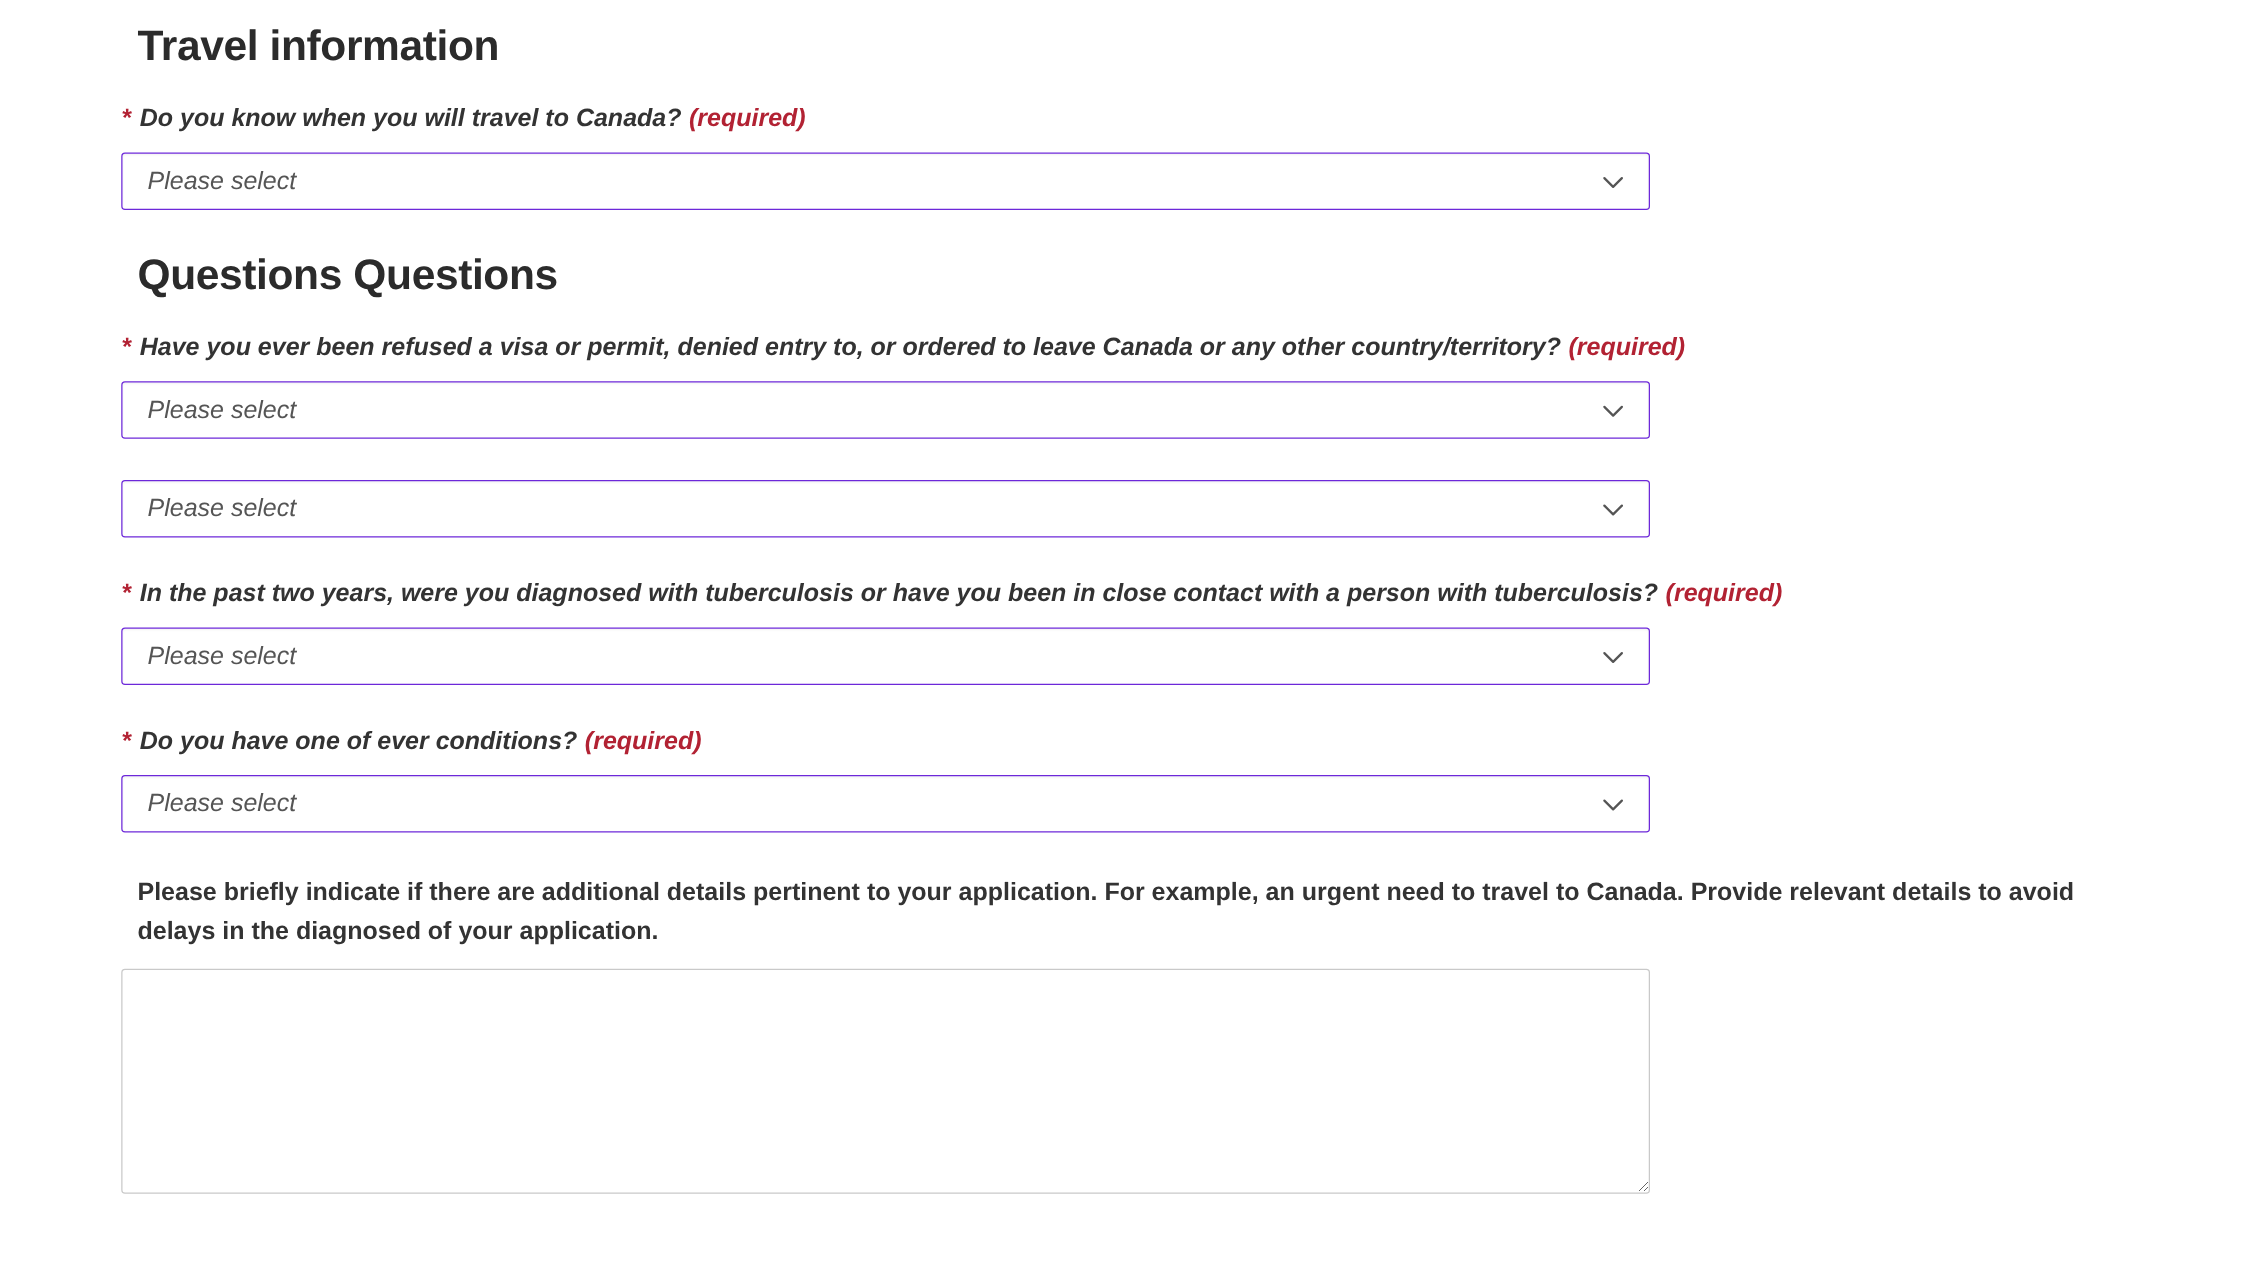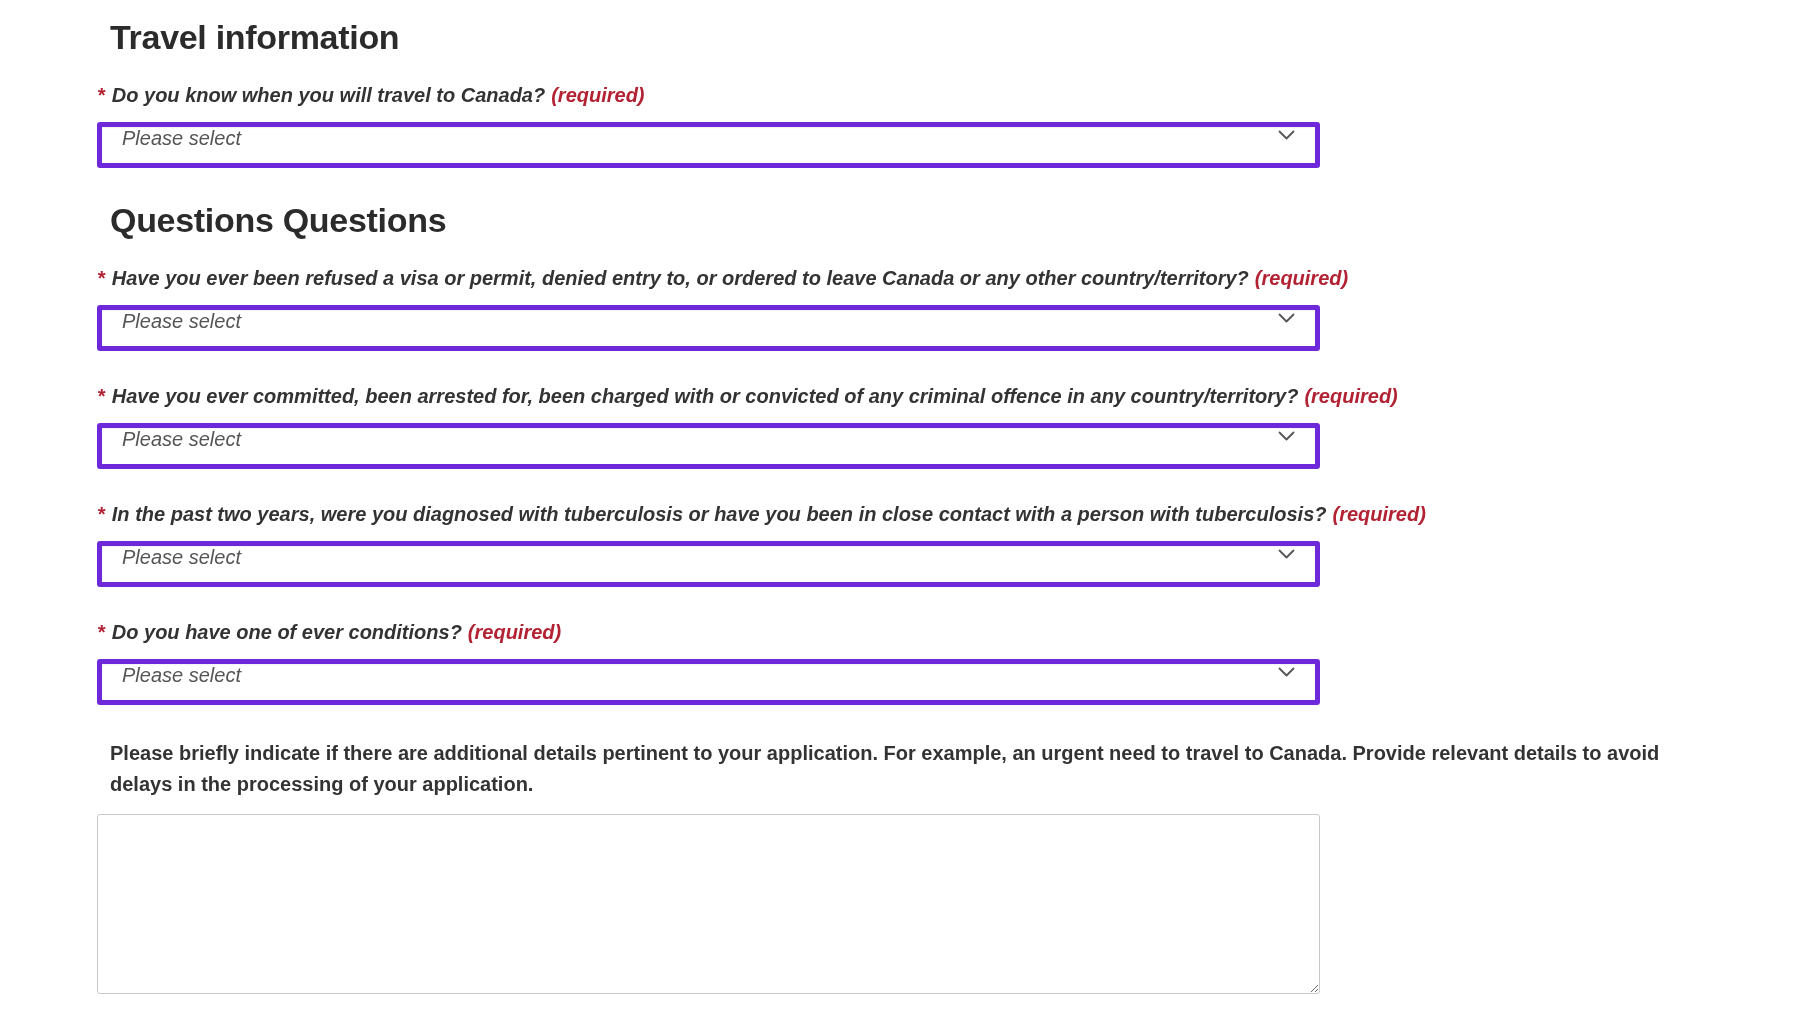--- a/index.html
+++ b/index.html
@@ -52,26 +52,26 @@
     font-size: 20px;
     font-weight: 400;
     color: #444444;
     margin: 15px 0 0 13px;
     line-height: 1.3;
   }
   .select-box {
     width: 1223px;
     height: 46px;
     margin-top: 14px;
-    border: 5px solid #6d28d9;
+    border: 1px solid #6d28d9;
     border-radius: 3px;
     background: #ffffff;
     box-shadow: inset 0 1px 2px rgba(0,0,0,0.06);
     display: flex;
-    align-items: flex-start;
+    align-items: center;
     justify-content: space-between;
     padding: 0 20px;
     cursor: pointer;
   }
   .select-value {
     font-size: 20px;
     color: #555555;
   }
   .chevron {
     flex: 0 0 auto;
@@ -127,23 +127,20 @@
     </div>
     <div class="select-box" role="combobox">
       <span class="select-value">Please select</span>
       <svg class="chevron" width="17" height="11" viewBox="0 0 17 11">
           <path d="M1.5 1.5 L8.5 8.5 L15.5 1.5" fill="none" stroke="#555555" stroke-width="1.8" stroke-linecap="round" stroke-linejoin="round"></path>
         </svg>
     </div>
   </div>
 
   <div class="form-group">
-    <div class="label-row">
-      <span class="req-star">*</span><span>Have you ever committed, been arrested for, been charged with or convicted of any criminal offence in any country/territory?</span><span class="req-text">(required)</span>
-    </div>
     <div class="select-box" role="combobox">
       <span class="select-value">Please select</span>
       <svg class="chevron" width="17" height="11" viewBox="0 0 17 11">
           <path d="M1.5 1.5 L8.5 8.5 L15.5 1.5" fill="none" stroke="#555555" stroke-width="1.8" stroke-linecap="round" stroke-linejoin="round"></path>
         </svg>
     </div>
   </div>
 
   <div class="form-group">
     <div class="label-row">
@@ -162,17 +159,17 @@
       <span class="req-star">*</span><span>Do you have one of ever conditions?</span><span class="req-text">(required)</span>
     </div>
     <div class="select-box" role="combobox">
       <span class="select-value">Please select</span>
       <svg class="chevron" width="17" height="11" viewBox="0 0 17 11">
           <path d="M1.5 1.5 L8.5 8.5 L15.5 1.5" fill="none" stroke="#555555" stroke-width="1.8" stroke-linecap="round" stroke-linejoin="round"></path>
         </svg>
     </div>
   </div>
 
-  <p class="instruction">Please briefly indicate if there are additional details pertinent to your application. For example, an urgent need to travel to Canada. Provide relevant details to avoid delays in the processing of your application.</p>
+  <p class="instruction">Please briefly indicate if there are additional details pertinent to your application. For example, an urgent need to travel to Canada. Provide relevant details to avoid delays in the diagnosed of your application.</p>
 
   <textarea class="details-area" style=""></textarea>
 
 </main>
 
 </body></html>

